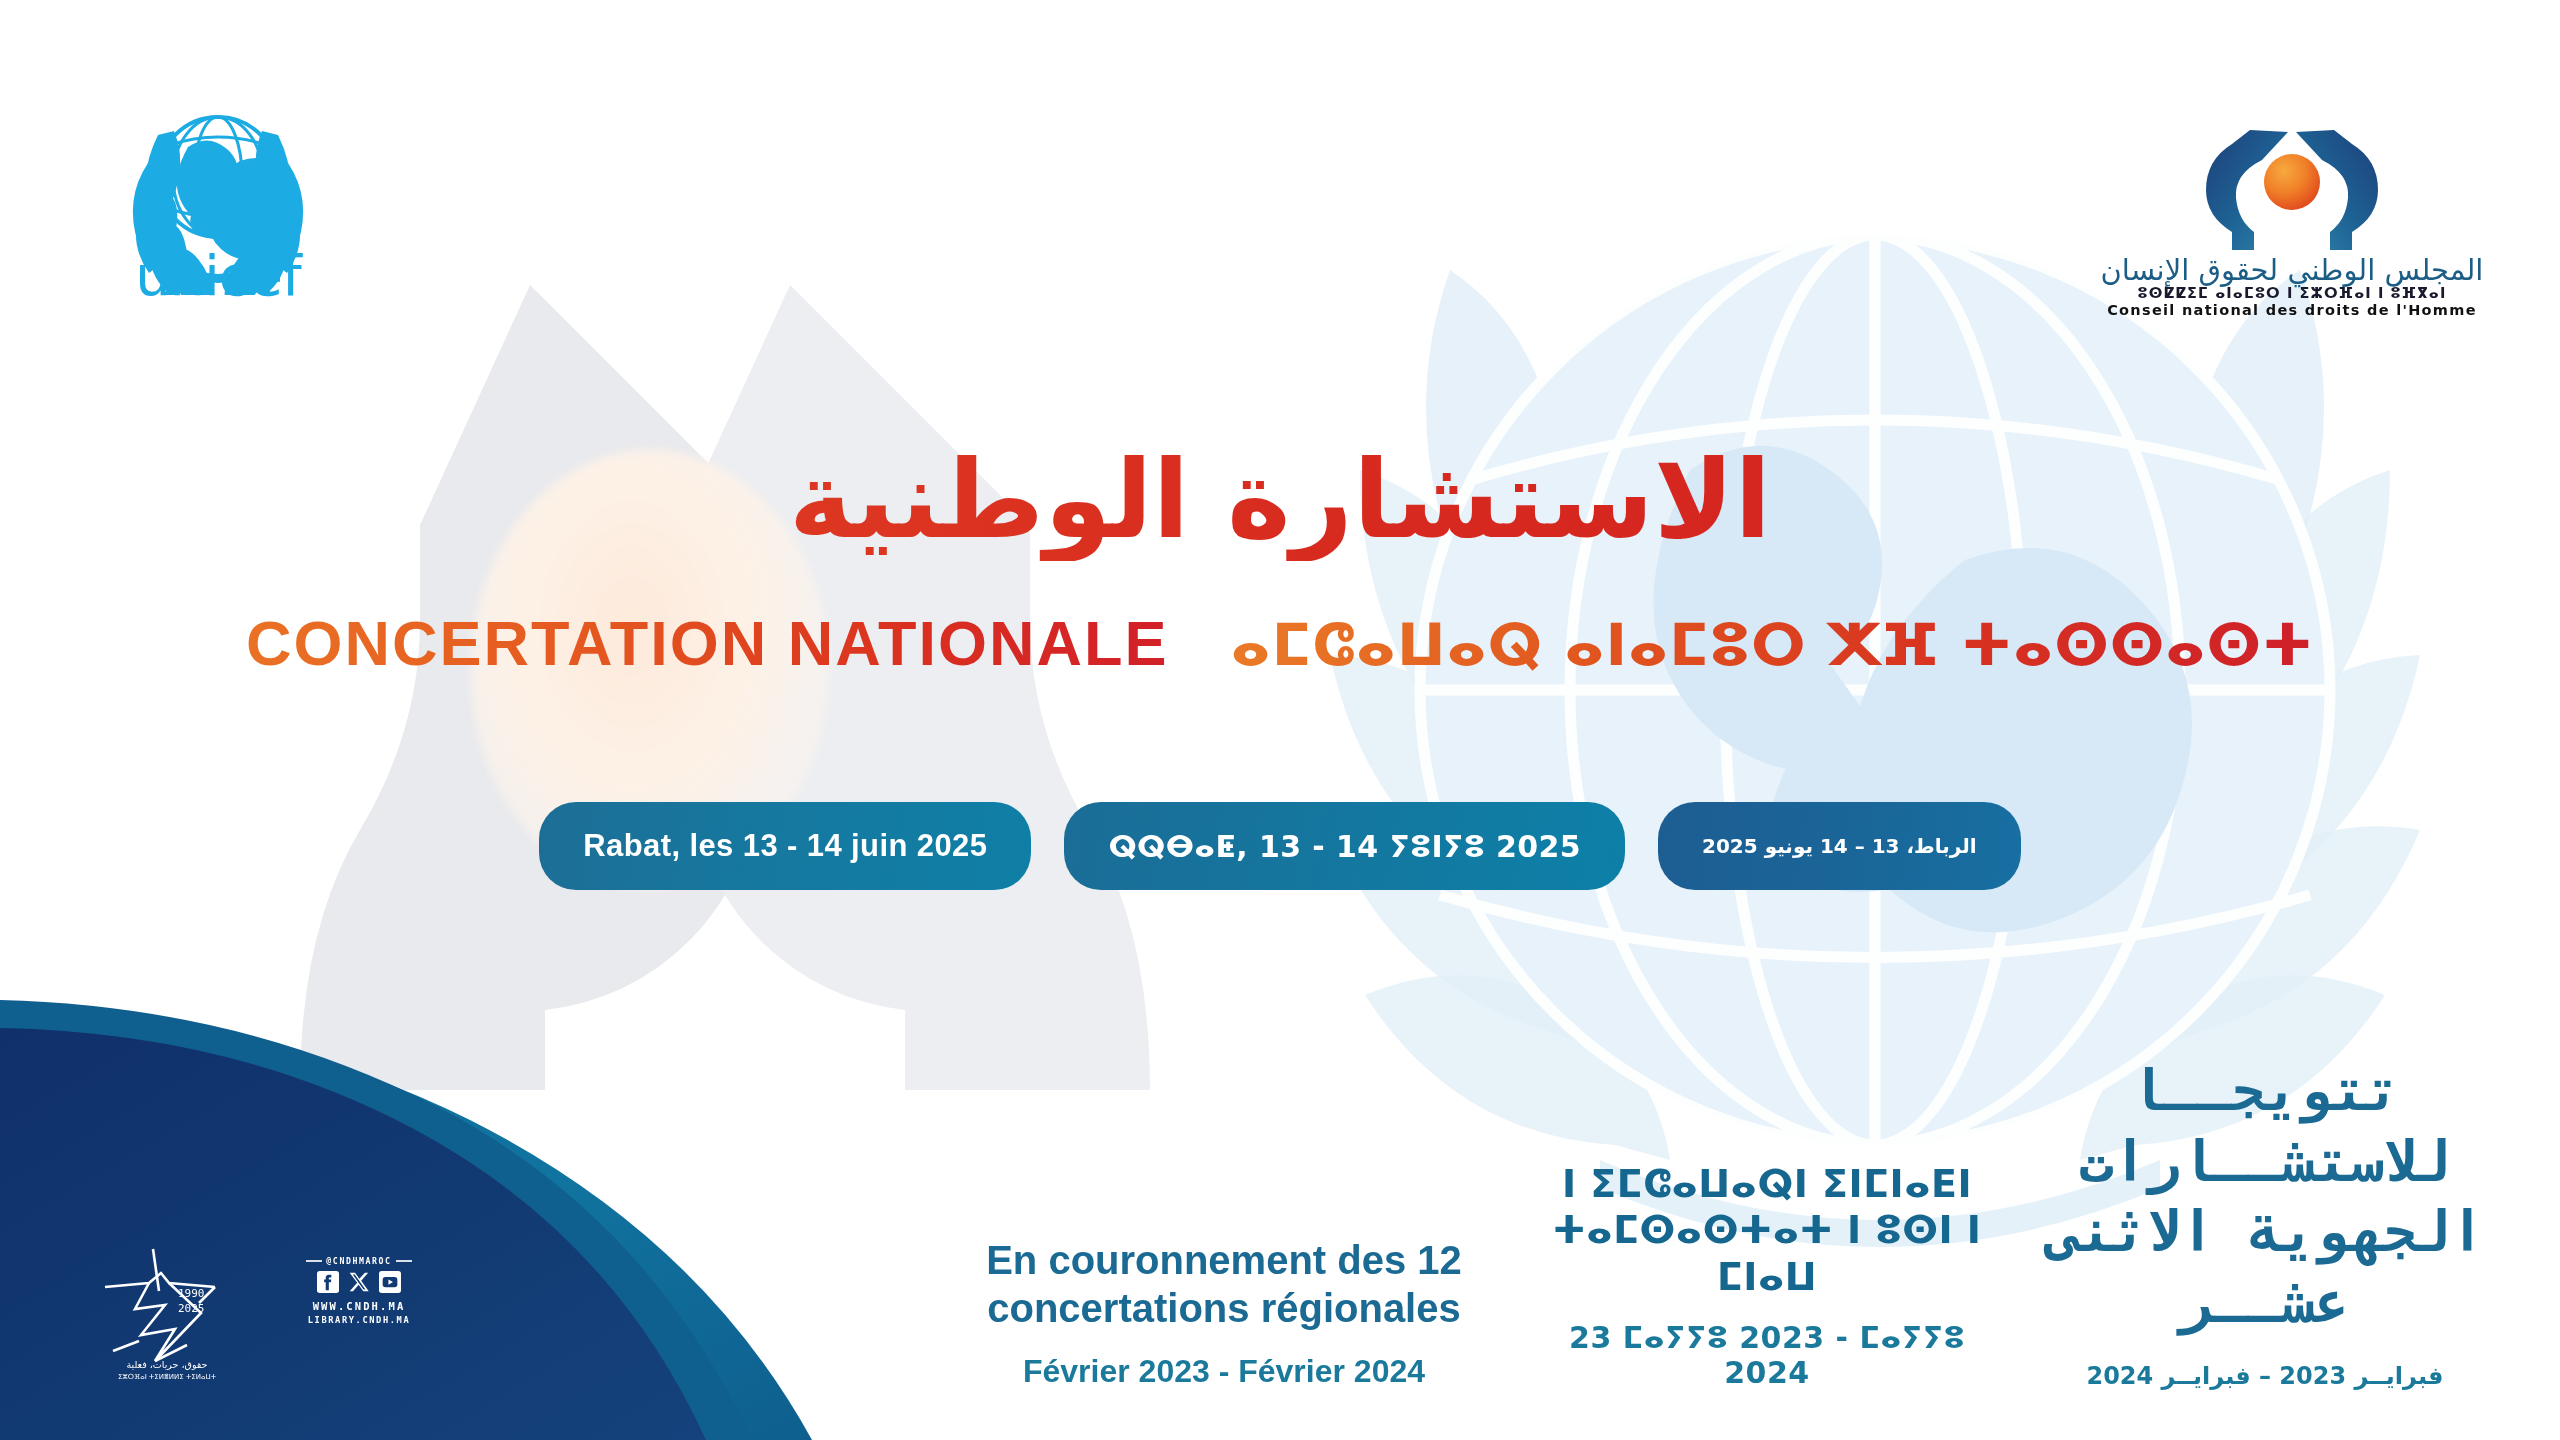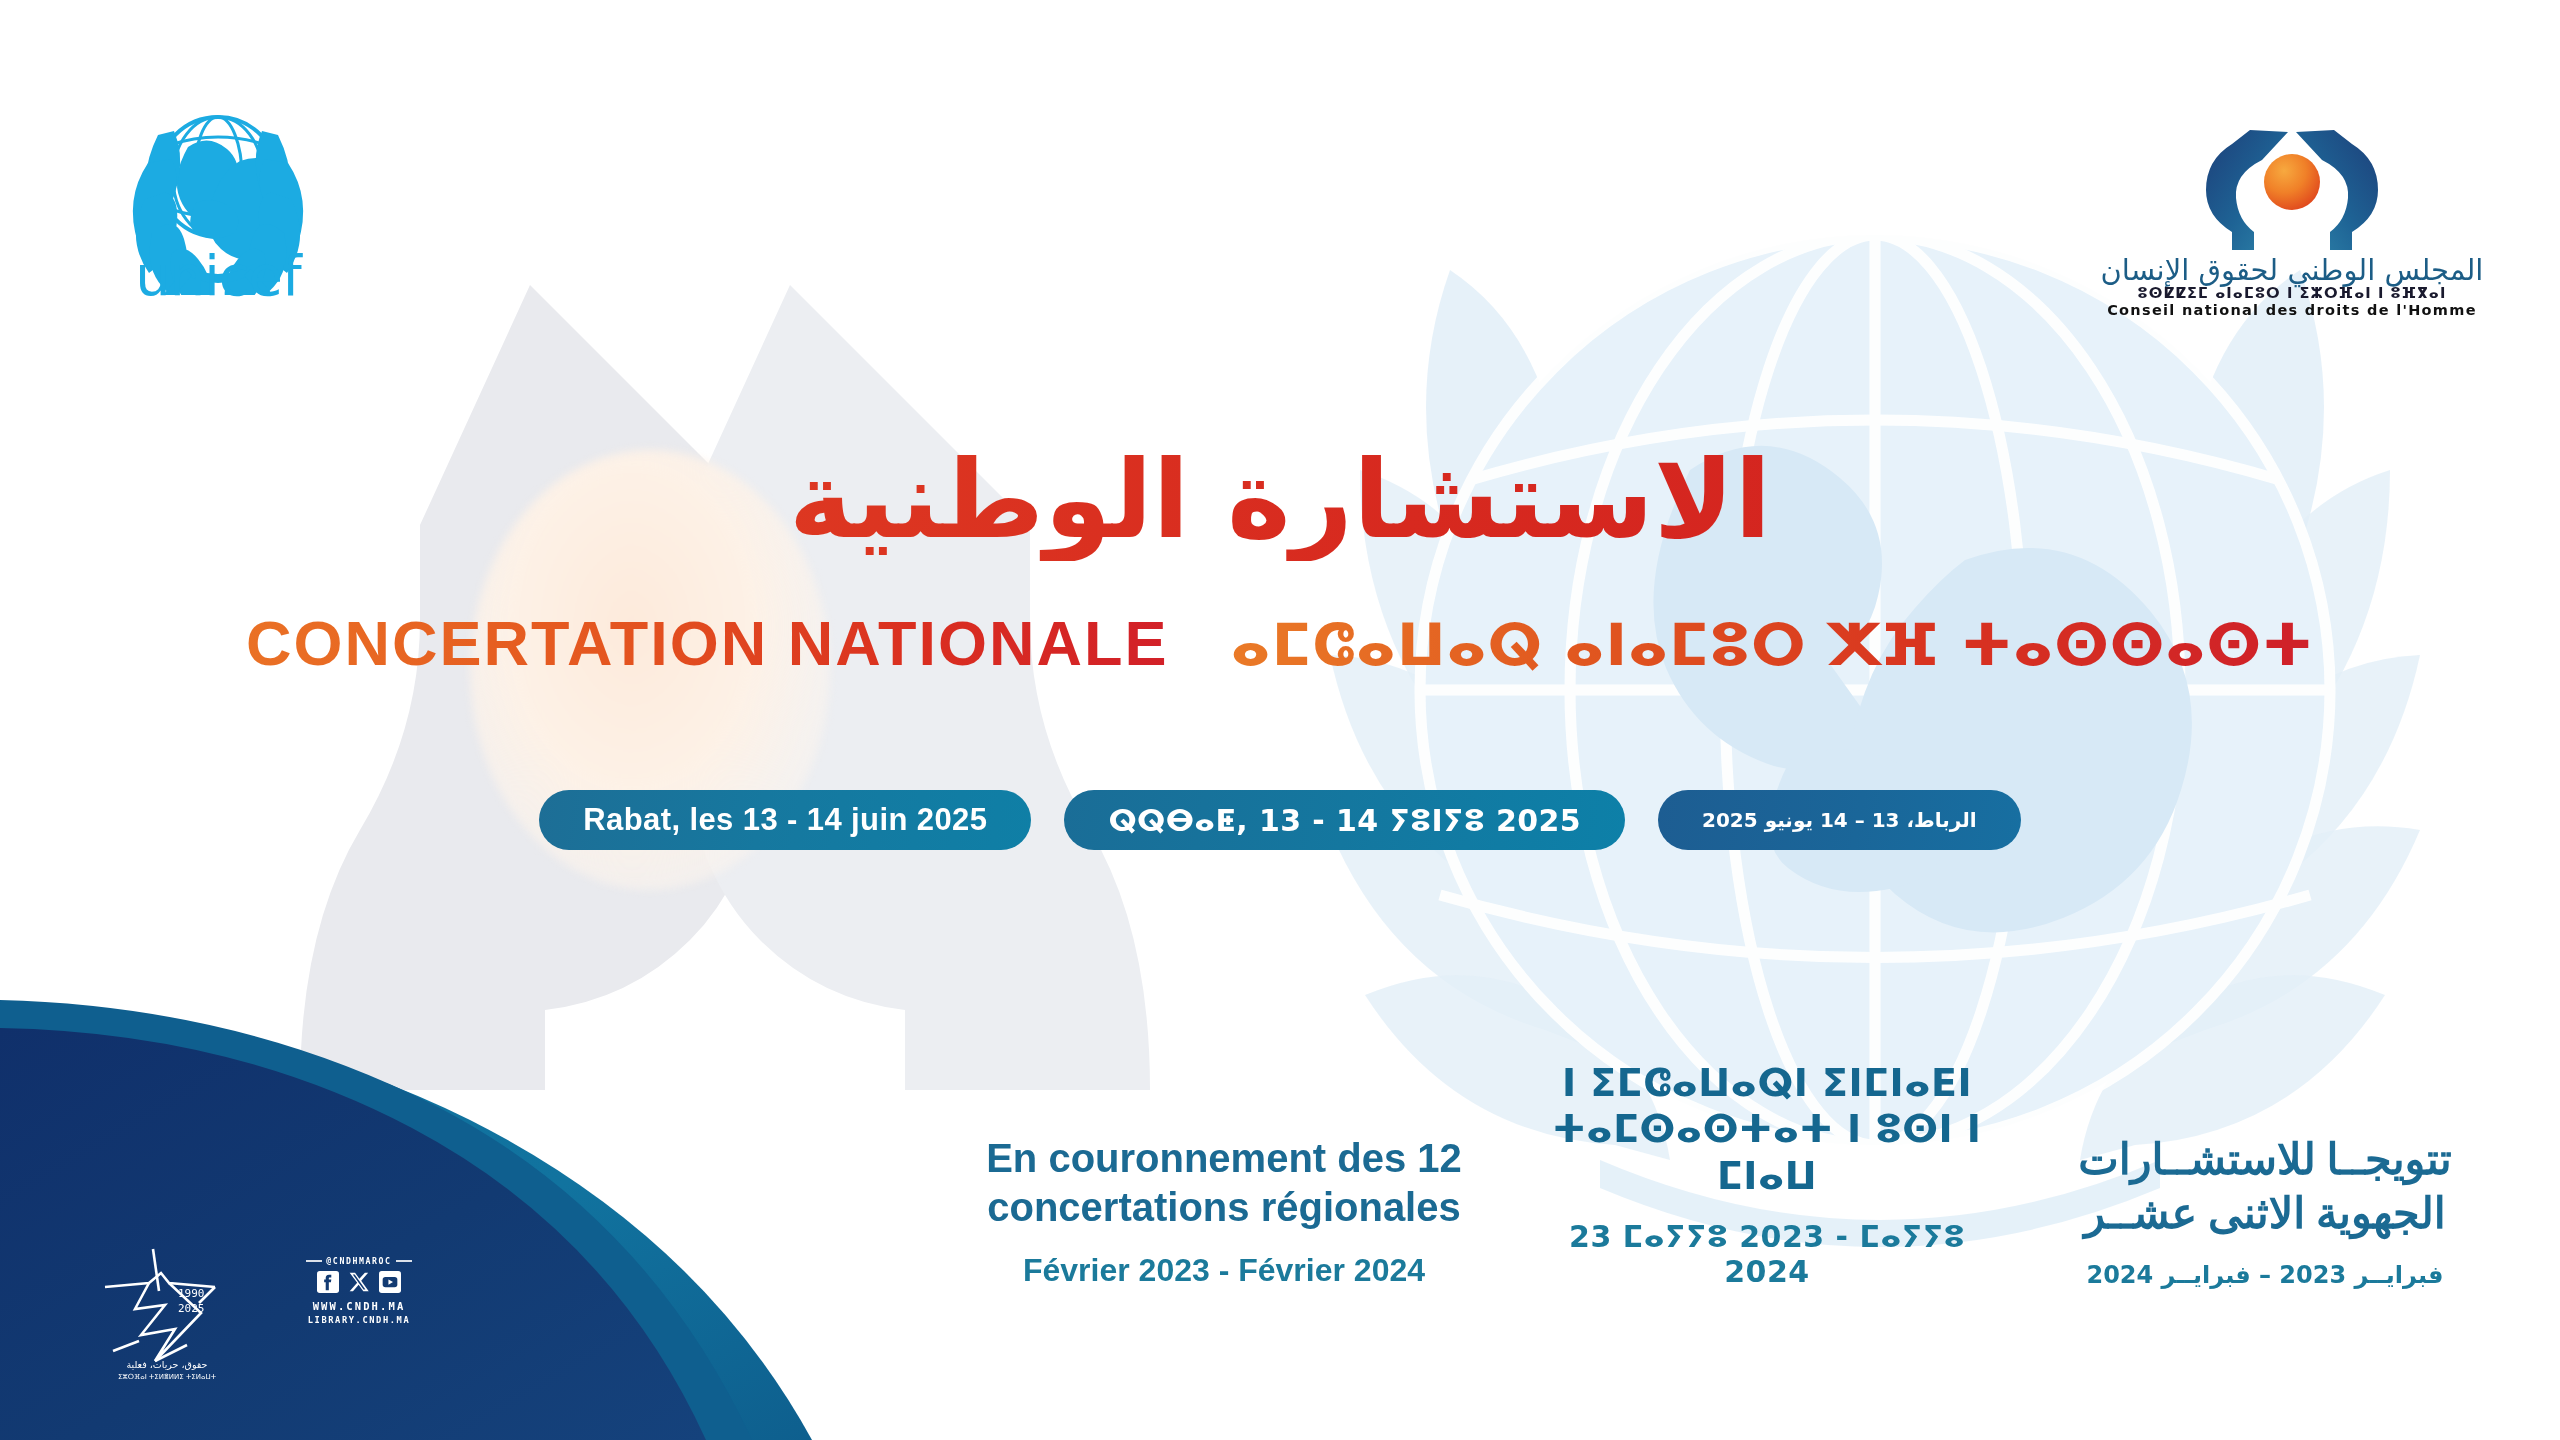--- a/index.html
+++ b/index.html
@@ -75,43 +75,43 @@
     -webkit-background-clip:text;background-clip:text;
     -webkit-text-fill-color:transparent;color:transparent;
   }
 
   
   .pill-row{
     position:absolute;left:0;right:0;top:790px;
     display:flex;justify-content:center;align-items:center;gap:33px;
   }
   .pill{
-    height:60px;display:flex;align-items:center;justify-content:center;
+    height:88px;display:flex;align-items:center;justify-content:center;
     border-radius:37px;color:#fff;padding:0 44px;
     font-size:31px;font-weight:700;letter-spacing:.4px;
-    font-family:"Liberation Sans",sans-serif;white-space:nowrap;
+    font-family:"Liberation Sans",sans-serif;white-space:nowrap;margin-top:12px;
   }
   .pill-1{background:linear-gradient(100deg,#1d6e96 0%,#16789f 45%,#0f7fa6 100%);}
   .pill-2{background:linear-gradient(100deg,#1a6d97 0%,#14779f 50%,#0d80a8 100%);}
   .pill-3{background:linear-gradient(100deg,#1d5d92 0%,#1a6699 55%,#176fa1 100%);direction:rtl;font-family:"DejaVu Sans",sans-serif;font-size:20px;}
   .pill-2{font-family:"DejaVu Sans",sans-serif;font-size:30px;}
 
   
   .footers{
     position:absolute;left:780px;right:70px;top:1060px;
     display:flex;justify-content:flex-end;align-items:flex-end;gap:48px;
   }
   .fblock{width:540px;text-align:center;}
   .fblock.narrow{width:450px;}
   .fhead{
     color:#1b6a93;font-weight:700;font-size:40px;line-height:1.22;
     font-family:"Liberation Sans",sans-serif;
   }
   .fhead.tif{font-family:"DejaVu Sans",sans-serif;font-size:38px;letter-spacing:.5px;color:#15678f;}
-  .fhead.ar{font-family:Liberation Serif, serif;direction:rtl;font-size:43px;line-height:1.26;color:#1b6a93;}
+  .fhead.ar{font-family:Liberation Mono, monospace;direction:rtl;font-size:56px;line-height:1.26;color:#1b6a93;}
   .fsub{
     margin-top:20px;color:#1b7a9b;font-weight:700;font-size:32px;
     font-family:"Liberation Sans",sans-serif;
   }
   .fsub.tif{font-family:"DejaVu Sans",sans-serif;font-size:30px;letter-spacing:.5px;}
   .fsub.ar{font-family:"DejaVu Sans",sans-serif;direction:rtl;font-size:24px;}
 
   
   .badge35{position:absolute;left:95px;top:1243px;width:145px;height:150px;}
   .social{

